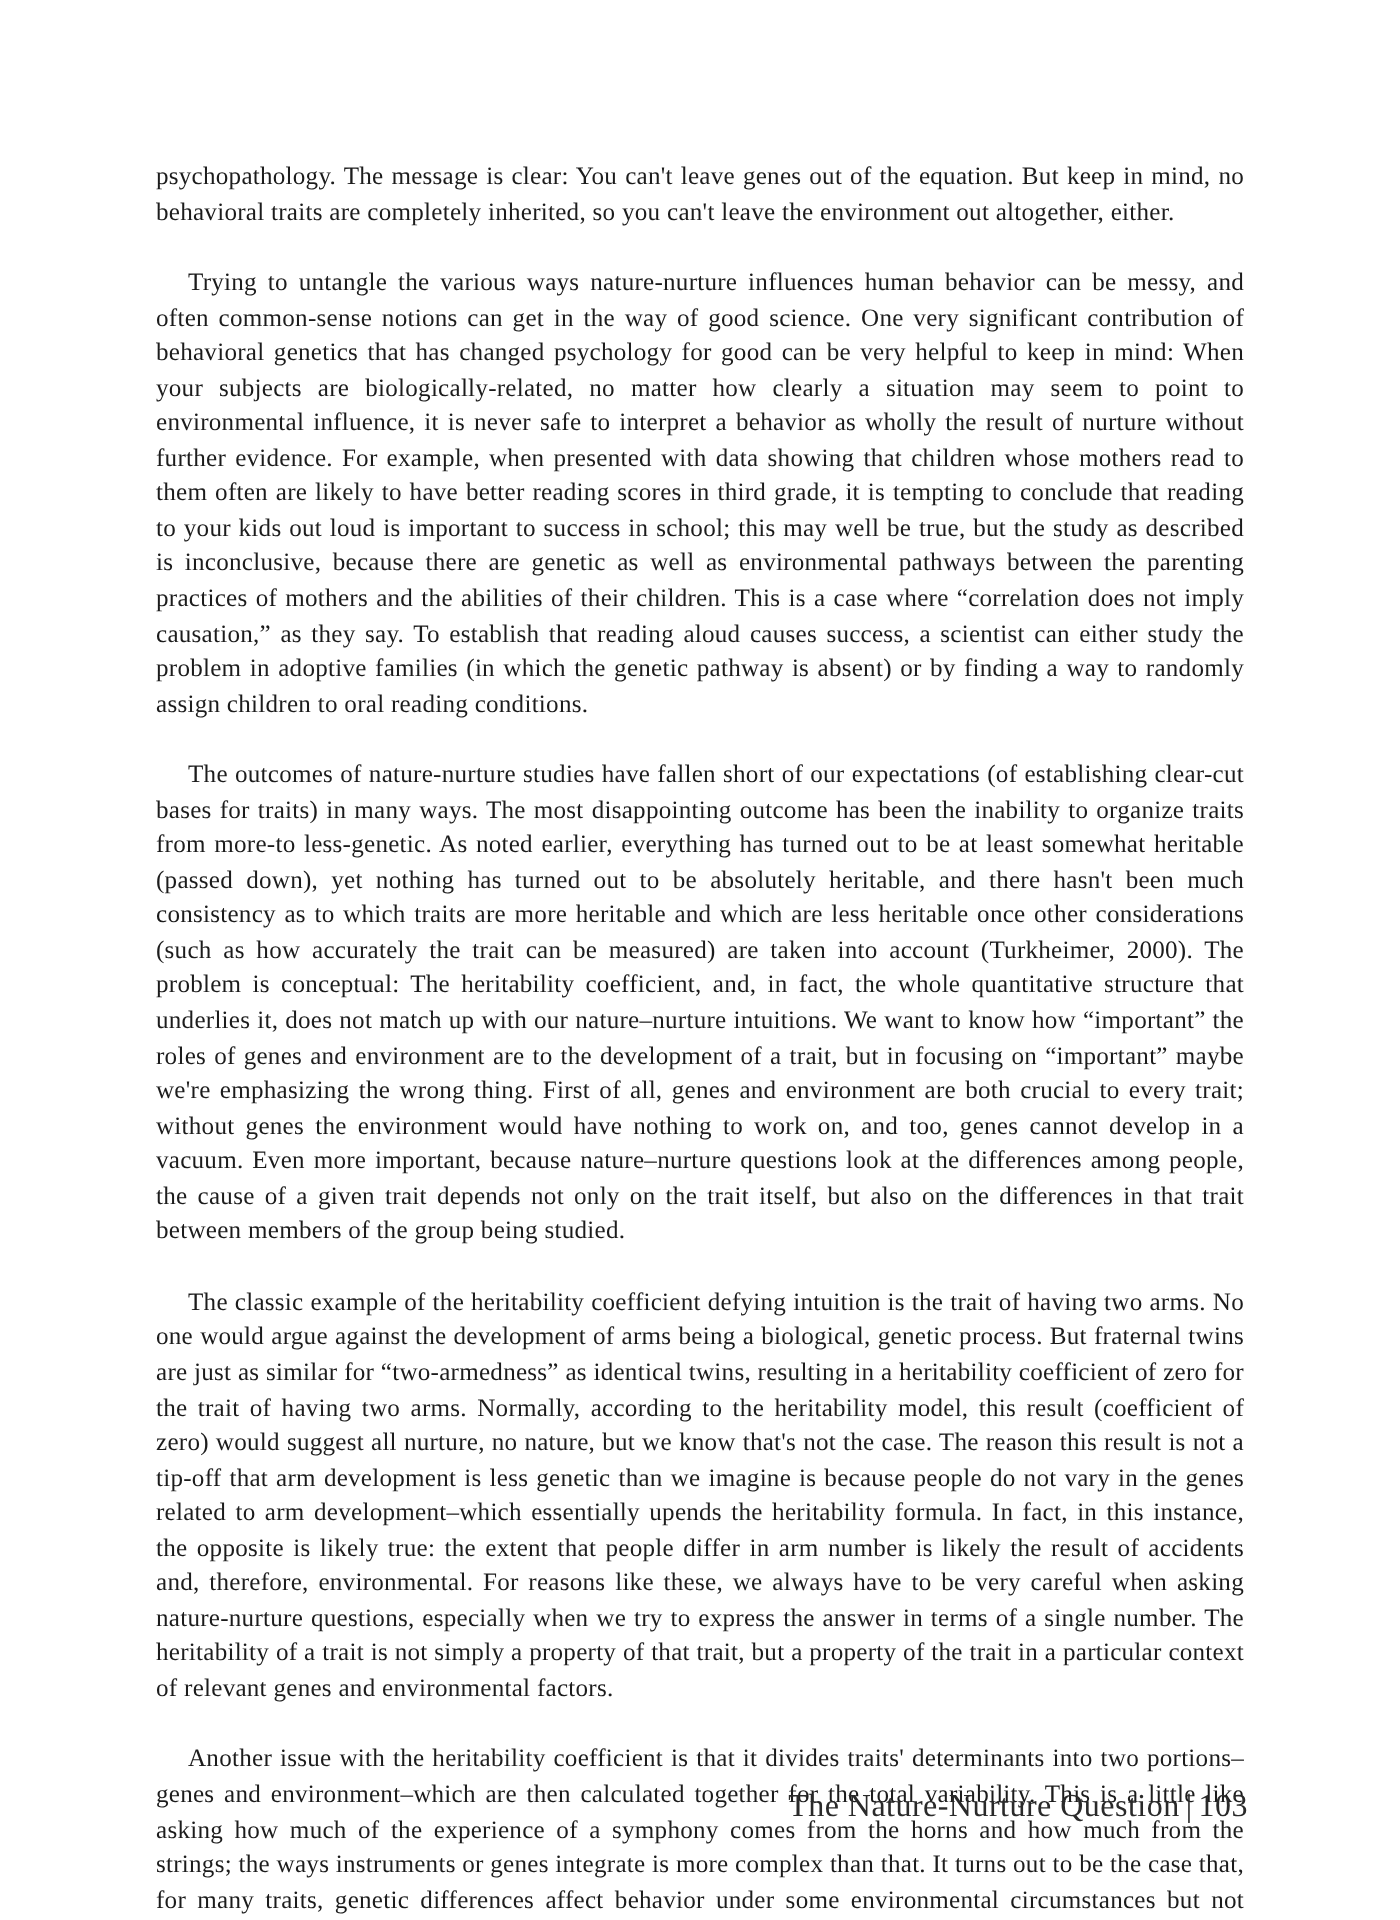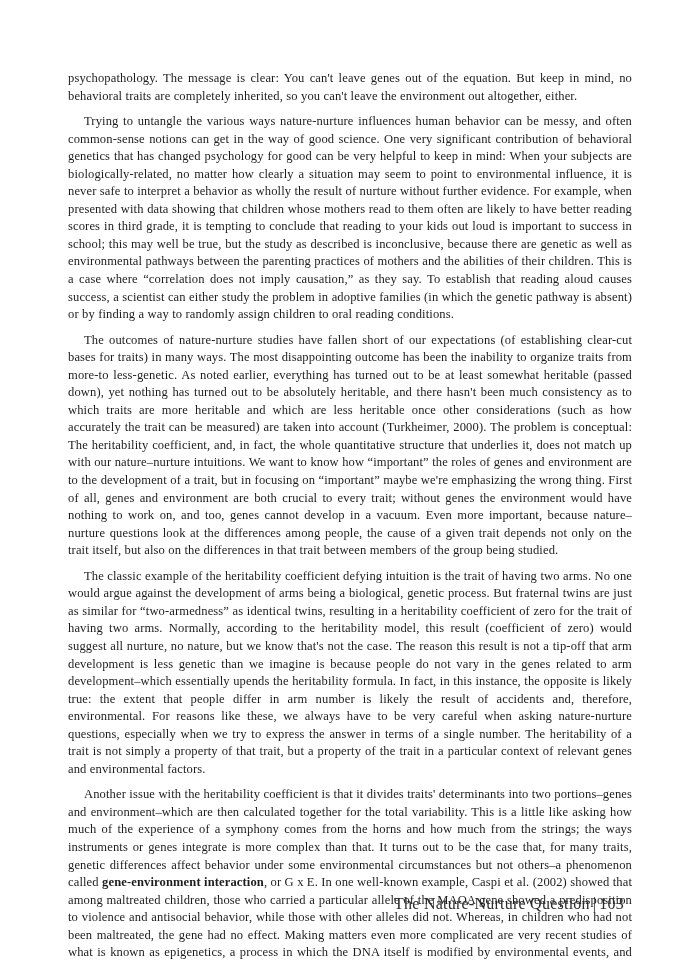--- a/index.html
+++ b/index.html
@@ -26,21 +26,21 @@
   }
 
   .text-column {
     position: absolute;
     left: 60px;
     top: 62px;
     width: 580px;
   }
 
   p.body-par {
-    margin: 8px;
+    margin: 18px;
     font-size: 12.55px;
     line-height: 17.55px;
     text-align: justify;
     text-justify: inter-word;
     letter-spacing: 0.01em;
     word-spacing: 0.004em;
     color: #1c1c1c;
     hyphens: none;
   }
 

